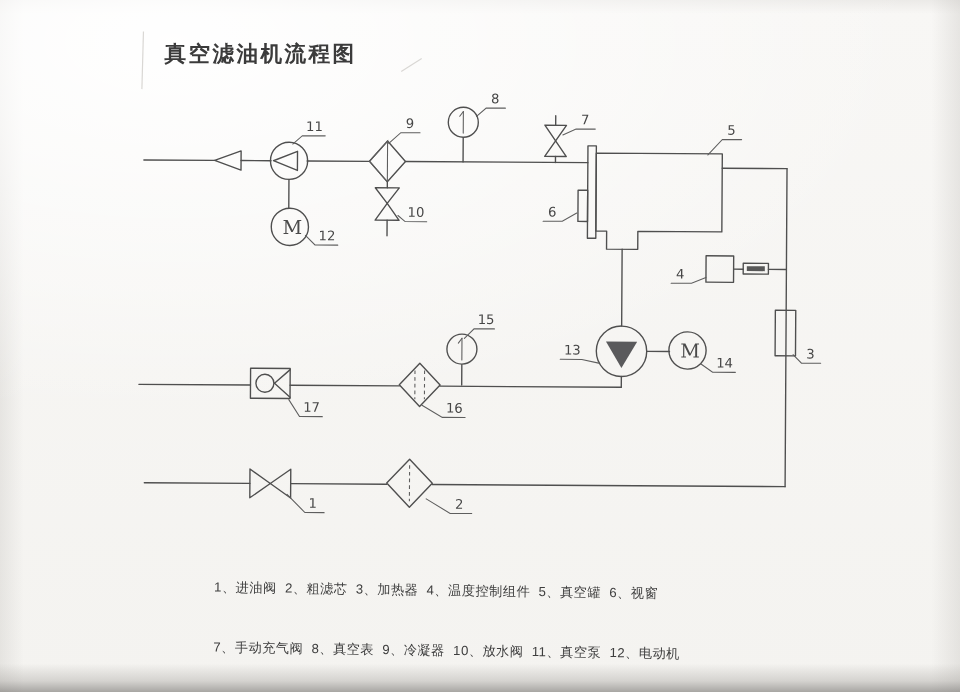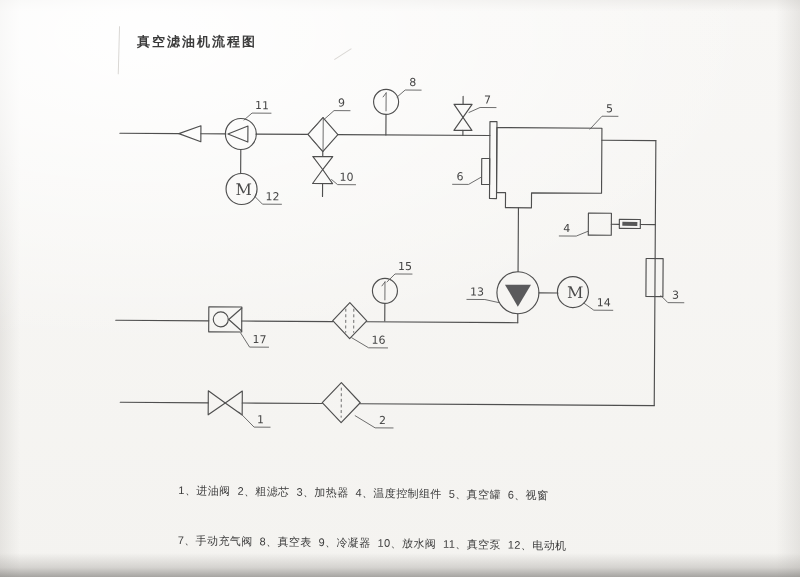--- a/index.html
+++ b/index.html
@@ -9,21 +9,21 @@
     background:
       radial-gradient(130% 90% at 18% 6%, rgba(255,255,255,0.95), rgba(255,255,255,0) 60%),
       linear-gradient(to right, rgba(190,187,183,0.28) 0, rgba(190,187,183,0) 2.5%),
       linear-gradient(to left, rgba(190,187,183,0.30) 0, rgba(190,187,183,0) 3%),
       linear-gradient(to bottom, rgba(190,187,183,0.22) 0, rgba(190,187,183,0) 2%),
       linear-gradient(#f8f7f5,#f4f3f0);
   }
   .title{
     position:absolute;left:137px;top:33px;
     font-family:Liberation Mono, monospace;
-    font-size:13px;font-weight:700;letter-spacing:2px;color:#3b3b3b;
+    font-size:18px;font-weight:700;letter-spacing:2px;color:#3b3b3b;
   }
   svg.diagram{
     position:absolute;left:0;top:0;
     transform:rotate(0.35deg);transform-origin:400px 280px;
   }
   .ln{stroke:#4f4f4f;fill:none;stroke-width:1.15;stroke-linecap:round;stroke-linejoin:round;}
   .thin{stroke:#5e5e5e;fill:none;stroke-width:0.9;stroke-linecap:round;}
   .dash{stroke:#5e5e5e;fill:none;stroke-width:0.9;stroke-dasharray:3 2.6;}
   .faint{stroke:#d9d7d4;fill:none;stroke-width:1;}
   .callout{font-family:"DejaVu Sans",sans-serif;font-size:11px;fill:#464646;}

